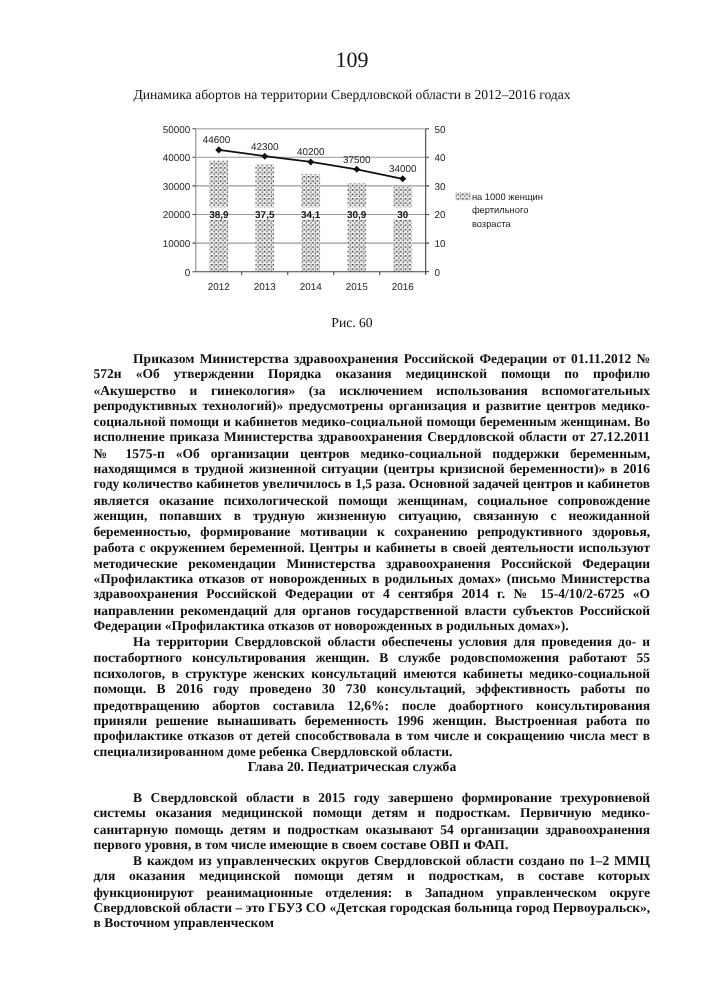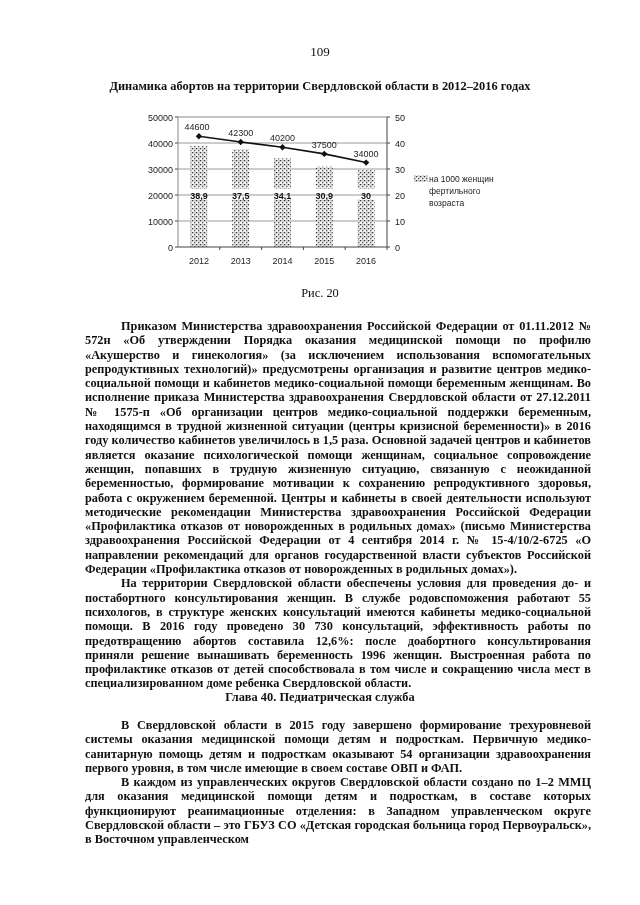--- a/index.html
+++ b/index.html
@@ -1,18 +1,18 @@
 <!DOCTYPE html>
 <html><head>
   <meta charset="utf-8">
   <style>
     html, body { margin: 0; padding: 0; background: #ffffff; }
     body { width: 640px; height: 905px; position: relative; overflow: hidden; font-family: "Liberation Serif", serif; color: #111; }
-    .page-number { position: absolute; top: 44px; left: 0; width: 640px; text-align: center; font-size: 13px; }
-    .fig-title { position: absolute; top: 79px; left: 0; width: 640px; text-align: center; font-size: 12.4px; font-weight: bold; }
+    .page-number { position: absolute; top: 44px; left: 0; width: 640px; text-align: center; font-size: 20px; }
+    .fig-title { position: absolute; top: 79px; left: 0; width: 640px; text-align: center; font-size: 12.4px; font-weight: normal; }
     #chart { position: absolute; left: 128px; top: 104px; width: 430px; height: 175px; }
     #chart text { font-family: "Liberation Sans", sans-serif; }
     .fig-caption { position: absolute; top: 286px; left: 0; width: 640px; text-align: center; font-size: 12.4px; }
     .body-text { position: absolute; left: 85px; width: 506px; font-size: 12.3px; line-height: 14.3px; text-align: justify; }
     .body-text p { margin: 0; text-indent: 36px; font-weight: bold; }
     .chapter { position: absolute; left: 0; width: 640px; text-align: center; font-weight: bold; font-size: 12.4px; }
   </style>
 </head>
 <body>
 
@@ -108,25 +108,25 @@
       <text x="238.1" y="52.578" font-size="9" text-anchor="middle" fill="#222">34000</text>
     </g>
   <g id="legend-layer">
     <rect x="286" y="71" width="14" height="7" fill="url(#dots)"></rect>
     <text x="301" y="78" font-size="8.5" fill="#222">на 1000 женщин</text>
     <text x="301" y="90" font-size="8.5" fill="#222">фертильного</text>
     <text x="301" y="102" font-size="8.5" fill="#222">возраста</text>
   </g>
 </svg>
 
-<div class="fig-caption">Рис. 20</div>
+<div class="fig-caption">Рис. 60</div>
 
 <div class="body-text" style="top:319px;">
   <p>Приказом Министерства здравоохранения Российской Федерации от 01.11.2012 № 572н «Об утверждении Порядка оказания медицинской помощи по профилю «Акушерство и гинекология» (за исключением использования вспомогательных репродуктивных технологий)» предусмотрены организация и развитие центров медико-социальной помощи и кабинетов медико-социальной помощи беременным женщинам. Во исполнение приказа Министерства здравоохранения Свердловской области от 27.12.2011 № 1575-п «Об организации центров медико-социальной поддержки беременным, находящимся в трудной жизненной ситуации (центры кризисной беременности)» в 2016 году количество кабинетов увеличилось в 1,5 раза. Основной задачей центров и кабинетов является оказание психологической помощи женщинам, социальное сопровождение женщин, попавших в трудную жизненную ситуацию, связанную с неожиданной беременностью, формирование мотивации к сохранению репродуктивного здоровья, работа с окружением беременной. Центры и кабинеты в своей деятельности используют методические рекомендации Министерства здравоохранения Российской Федерации «Профилактика отказов от новорожденных в родильных домах» (письмо Министерства здравоохранения Российской Федерации от 4 сентября 2014 г. № 15-4/10/2-6725 «О направлении рекомендаций для органов государственной власти субъектов Российской Федерации «Профилактика отказов от новорожденных в родильных домах»).</p>
   <p>На территории Свердловской области обеспечены условия для проведения до- и постабортного консультирования женщин. В службе родовспоможения работают 55 психологов, в структуре женских консультаций имеются кабинеты медико-социальной помощи. В 2016 году проведено 30 730 консультаций, эффективность работы по предотвращению абортов составила 12,6%: после доабортного консультирования приняли решение вынашивать беременность 1996 женщин. Выстроенная работа по профилактике отказов от детей способствовала в том числе и сокращению числа мест в специализированном доме ребенка Свердловской области.</p>
 </div>
 
-<div class="chapter" style="top:690px;">Глава 40. Педиатрическая служба</div>
+<div class="chapter" style="top:690px;">Глава 20. Педиатрическая служба</div>
 
 <div class="body-text" style="top:718px;">
   <p>В Свердловской области в 2015 году завершено формирование трехуровневой системы оказания медицинской помощи детям и подросткам. Первичную медико-санитарную помощь детям и подросткам оказывают 54 организации здравоохранения первого уровня, в том числе имеющие в своем составе ОВП и ФАП.</p>
   <p>В каждом из управленческих округов Свердловской области создано по 1–2 ММЦ для оказания медицинской помощи детям и подросткам, в составе которых функционируют реанимационные отделения: в Западном управленческом округе Свердловской области – это ГБУЗ СО «Детская городская больница город Первоуральск», в Восточном управленческом</p>
 </div>
 
 </body></html>

